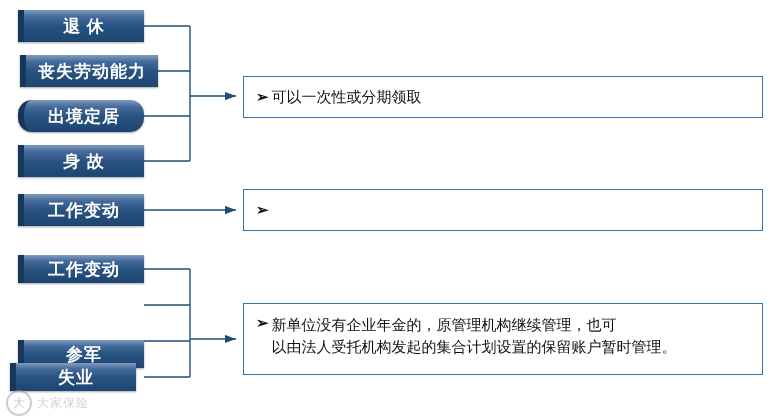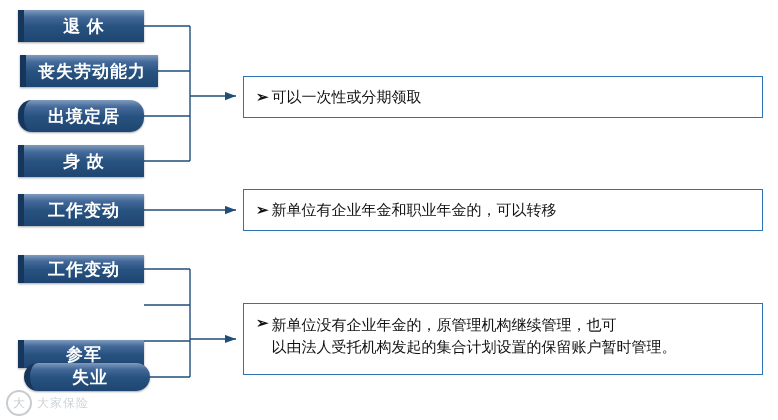--- a/index.html
+++ b/index.html
@@ -149,32 +149,31 @@
   </div>
   <div class="label-box" style="left:18px;top:194px;width:126px;height:32px;">
     <span class="label-text">工作变动</span>
   </div>
   <div class="label-box" style="left:18px;top:255px;width:126px;height:28px;">
     <span class="label-text">工作变动</span>
   </div>
   <div class="label-box" style="left:18px;top:340px;width:126px;height:28px;">
     <span class="label-text">参军</span>
   </div>
-  <div class="label-box" style="left:24px;top:363px;width:126px;height:28px;border-radius:14px;">
+  <div class="label-box" style="left:10px;top:363px;width:126px;height:28px;">
     <span class="label-text">失业</span>
   </div>
 
   <div class="content-box" style="left:243px;top:76px;width:520px;height:42px;">
     <span class="bullet">➢</span>
     <span class="content-text">可以一次性或分期领取</span>
   </div>
 
   <div class="content-box" style="left:243px;top:189px;width:520px;height:42px;">
     <span class="bullet">➢</span>
-    <span class="content-text">新单位有企业年金和职业年金的，可以转移</span>
   </div>
 
   <div class="content-box" style="left:243px;top:303px;width:520px;height:72px;align-items:flex-start;padding-top:10px;">
     <span class="bullet">➢</span>
     <span class="content-text">
       <span>新单位没有企业年金的，原管理机构继续管理，也可</span><br>
       <span>以由法人受托机构发起的集合计划设置的保留账户暂时管理。</span>
     </span>
   </div>
 

